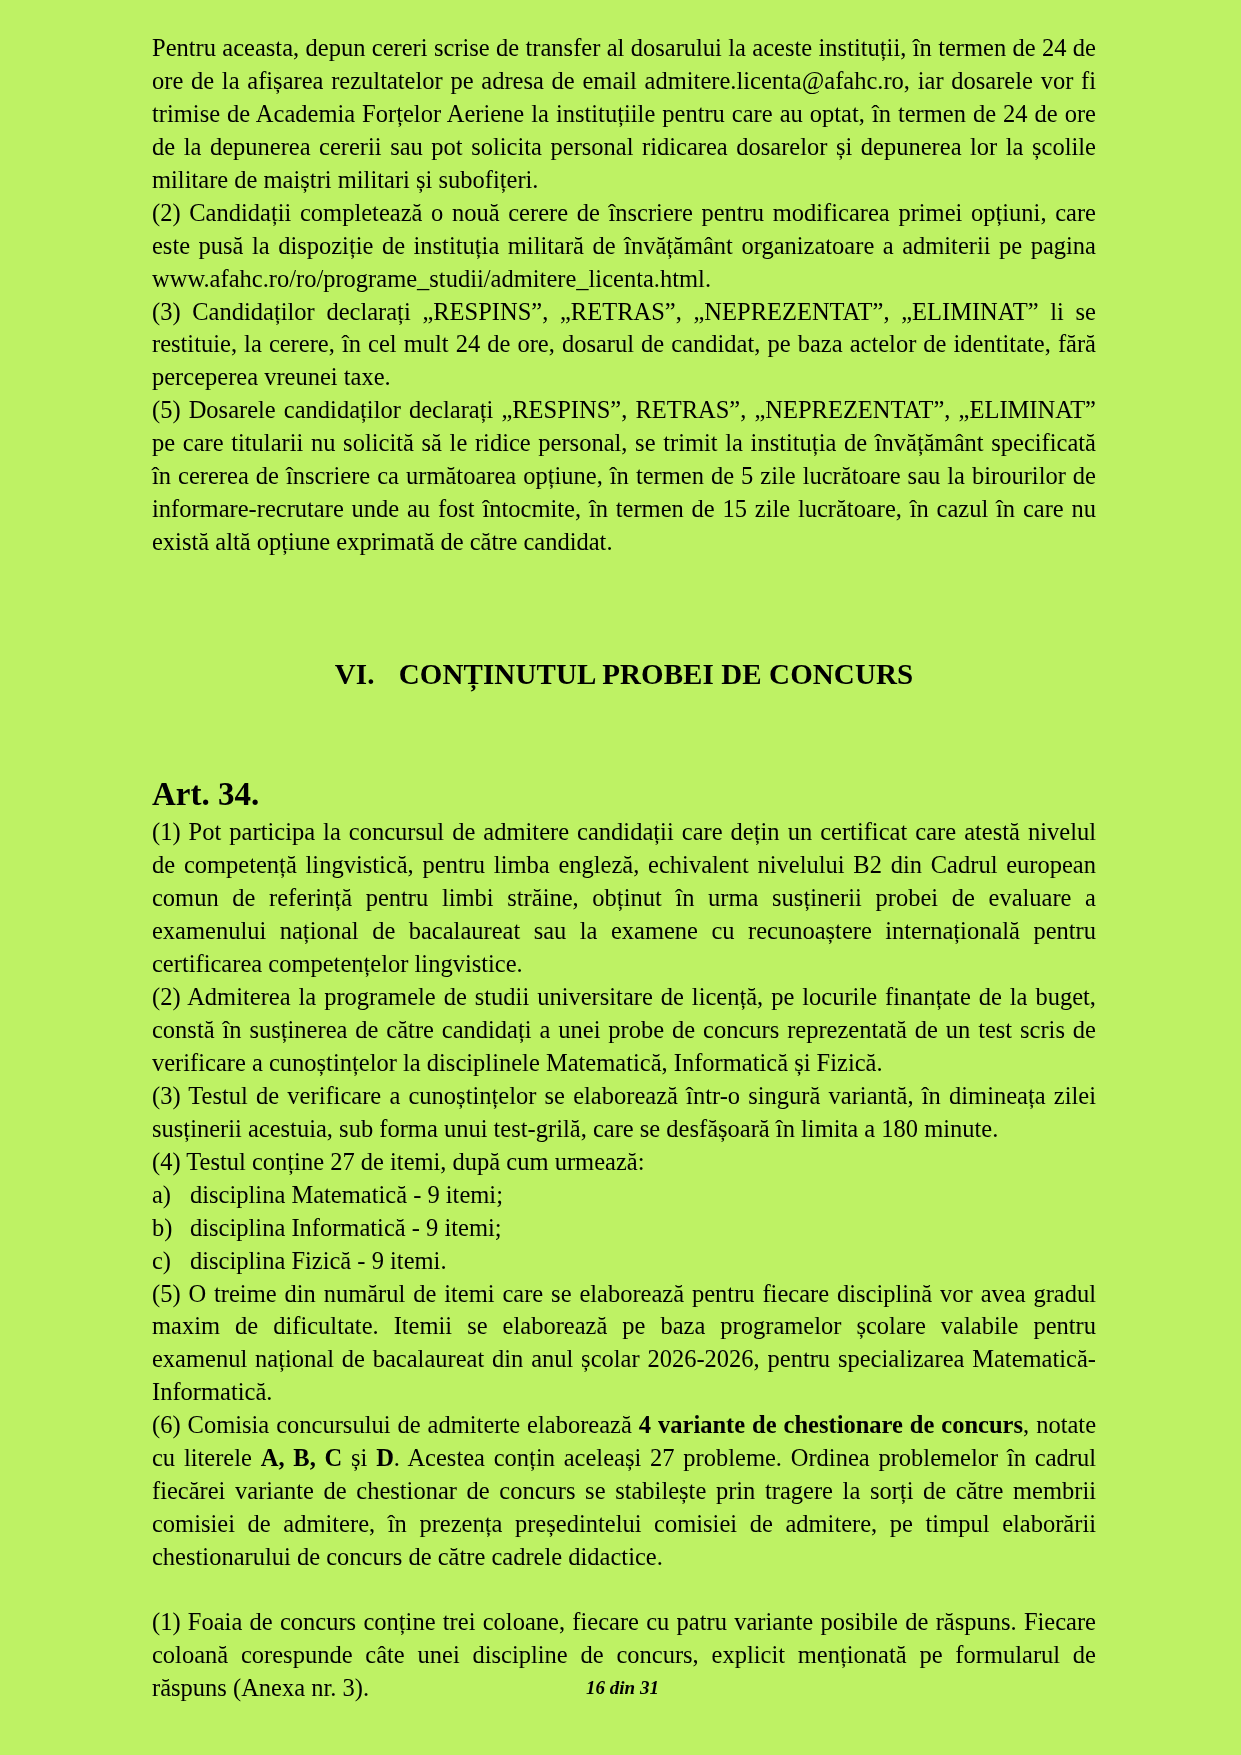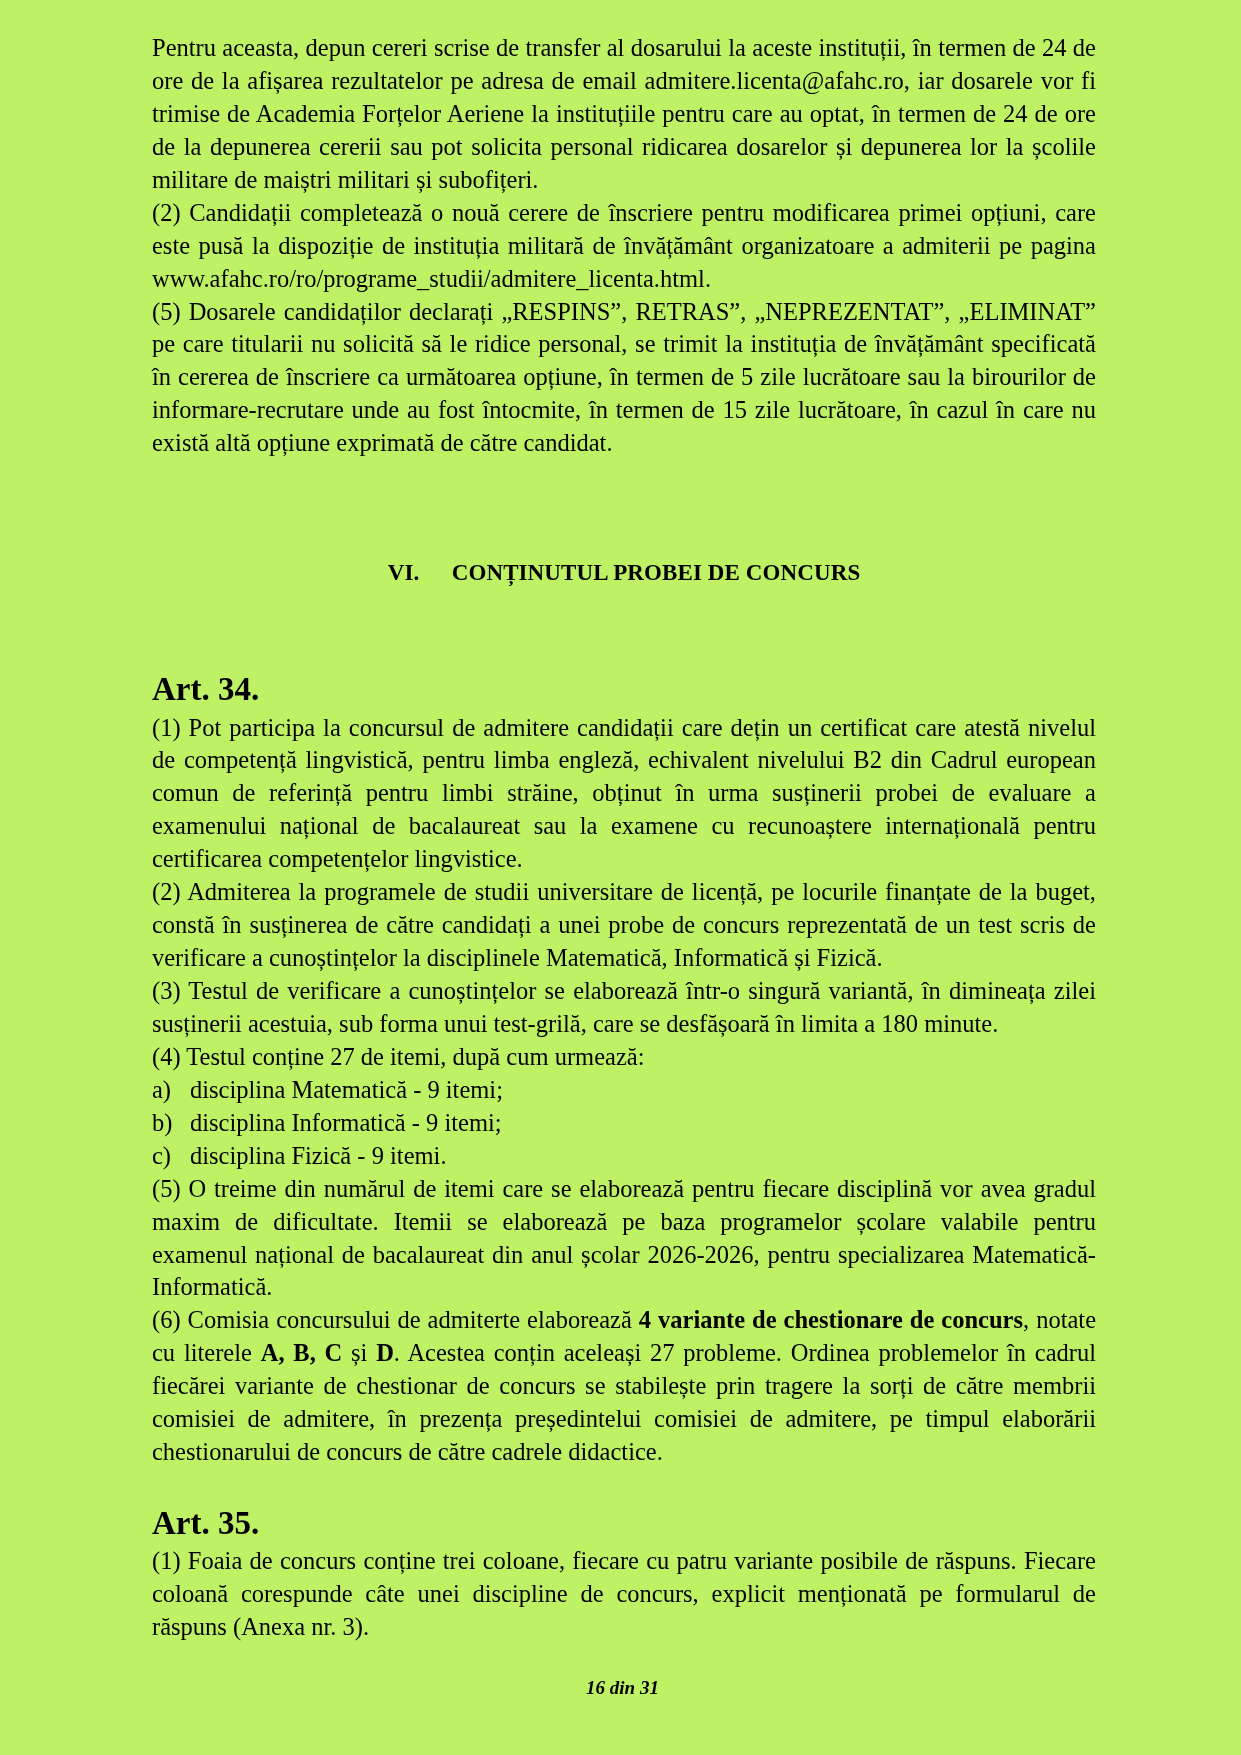--- a/index.html
+++ b/index.html
@@ -29,21 +29,21 @@
     text-justify: inter-word;
   }
   p.para {
     margin: 0;
     text-align: justify;
   }
   .section-heading {
     margin: 0;
     padding: 0;
     font-weight: bold;
-    font-size: 23px;
+    font-size: 29px;
     text-align: left;
     letter-spacing: 0.1px;
   }
   .heading-wrap {
     margin-top: 96px;
     margin-bottom: 0;
     text-align: center;
   }
   .heading-inner {
     display: inline-block;
@@ -90,20 +90,21 @@
 </head>
 <body>
 
 <div class="page">
 
   <div class="doc-body">
 
     <div>
       <p class="para">Pentru aceasta, depun cereri scrise de transfer al dosarului la aceste instituții, în termen de 24 de ore de la afișarea rezultatelor pe adresa de email admitere.licenta@afahc.ro, iar dosarele vor fi trimise de Academia Forțelor Aeriene la instituțiile pentru care au optat, în termen de 24 de ore de la depunerea cererii sau pot solicita personal ridicarea dosarelor și depunerea lor la școlile militare de maiștri militari și subofițeri.</p>
       <p class="para">(2) Candidații completează o nouă cerere de înscriere pentru modificarea primei opțiuni, care este pusă la dispoziție de instituția militară de învățământ organizatoare a admiterii pe pagina www.afahc.ro/ro/programe_studii/admitere_licenta.html.</p>
+      <p class="para">(3) Candidaților declarați „RESPINS”, „RETRAS”, „NEPREZENTAT”, „ELIMINAT” li se restituie, la cerere, în cel mult 24 de ore, dosarul de candidat, pe baza actelor de identitate, fără perceperea vreunei taxe.</p>
       <p class="para">(5) Dosarele candidaților declarați „RESPINS”, RETRAS”, „NEPREZENTAT”, „ELIMINAT” pe care titularii nu solicită să le ridice personal, se trimit la instituția de învățământ specificată în cererea de înscriere ca următoarea opțiune, în termen de 5 zile lucrătoare sau la birourilor de informare-recrutare unde au fost întocmite, în termen de 15 zile lucrătoare, în cazul în care nu există altă opțiune exprimată de către candidat.</p>
     </div>
 
     <div class="heading-wrap">
       <div class="heading-inner section-heading">
         <span class="heading-num">VI.</span><span>CONȚINUTUL PROBEI DE CONCURS</span>
       </div>
     </div>
 
     <div class="spacer-lg"></div>
@@ -126,20 +127,19 @@
       <span class="list-marker">c)</span>
       <span class="list-text">disciplina Fizică - 9 itemi.</span>
     </div>
 
     <p class="para">(5) O treime din numărul de itemi care se elaborează pentru fiecare disciplină vor avea gradul maxim de dificultate. Itemii se elaborează pe baza programelor școlare valabile pentru examenul național de bacalaureat din anul școlar 2026-2026, pentru specializarea Matematică-Informatică.</p>
 
     <p class="para"><span>(6) Comisia concursului de admiterte elaborează </span><b class="strong">4 variante de chestionare de concurs</b><span>, notate cu literele </span><b class="strong">A, B, C</b><span> și </span><b class="strong">D</b><span>. Acestea conțin aceleași 27 probleme. Ordinea problemelor în cadrul fiecărei variante de chestionar de concurs se stabilește prin tragere la sorți de către membrii comisiei de admitere, în prezența președintelui comisiei de admitere, pe timpul elaborării chestionarului de concurs de către cadrele didactice.</span></p>
 
     <div class="spacer-md"></div>
 
-    <p class="art-label">Art. 35.</p>
     <p class="para">(1) Foaia de concurs conține trei coloane, fiecare cu patru variante posibile de răspuns. Fiecare coloană corespunde câte unei discipline de concurs, explicit menționată pe formularul de răspuns (Anexa nr. 3).</p>
 
   </div>
 
   <div class="footer">16 din 31</div>
 
 </div>
 
 </body></html>

